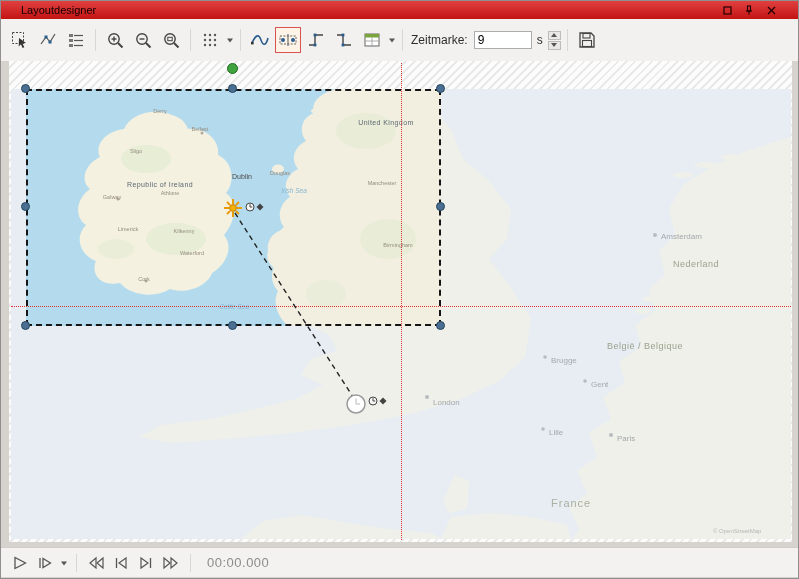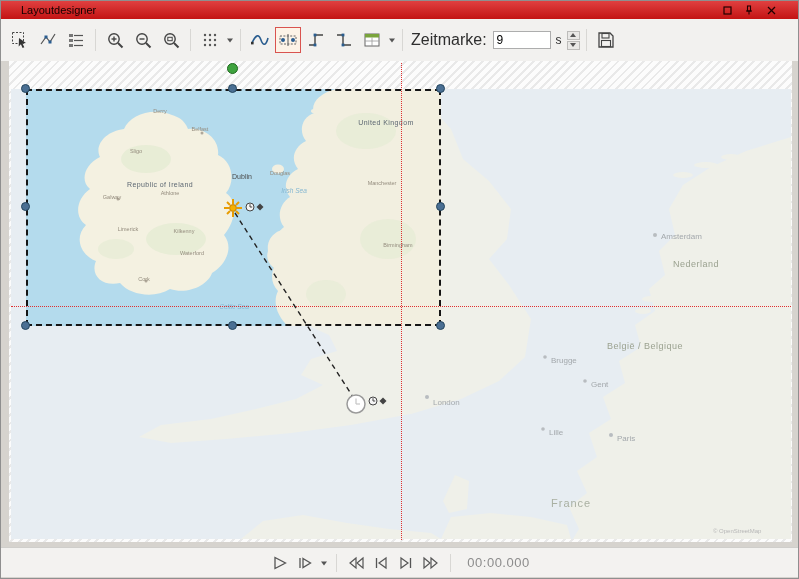--- a/index.html
+++ b/index.html
@@ -14,21 +14,21 @@
   .win-controls{margin-left:auto;display:flex;align-items:center;gap:8px;}
   .win-controls span{display:flex;align-items:center;justify-content:center;width:14px;height:12px;cursor:default;}
 
   
   .toolbar{position:absolute;left:0;top:18px;right:0;height:42px;background:#f2f1ef;
            display:flex;align-items:center;padding:0 6px;gap:2px;}
   .tb-btn{width:26px;height:26px;display:flex;align-items:center;justify-content:center;
           border:1px solid transparent;box-sizing:border-box;}
   .tb-btn.active{border:1px solid #d9534f;background:#fdf3e7;}
   .tb-sep{width:1px;height:22px;background:#d8d7d4;margin:0 4px;}
-  .tb-label{font-size:16px;color:#2e2e2e;margin:0 4px 0 2px;}
+  .tb-label{font-size:12px;color:#2e2e2e;margin:0 4px 0 2px;}
   .zeit-input{width:58px;height:18px;border:1px solid #adadad;font-size:12px;padding:0 3px;
               font-family:"Liberation Sans",sans-serif;box-sizing:border-box;background:#fff;}
   .unit-label{font-size:12px;color:#2e2e2e;margin:0 3px;}
   .spin{display:flex;flex-direction:column;gap:1px;}
   .spin div{width:13px;height:9px;background:#e9e8e6;border:1px solid #bdbcba;box-sizing:border-box;
             display:flex;align-items:center;justify-content:center;}
   .spin div:after{content:"";border-left:3px solid transparent;border-right:3px solid transparent;}
   .spin .up:after{border-bottom:4px solid #555;}
   .spin .down:after{border-top:4px solid #555;}
   .chev{margin-left:1px;display:flex;align-items:center;}
@@ -54,21 +54,21 @@
   .t-city{font-size:5.5px;fill:#948c7e;}
   .t-city-main{font-size:7px;fill:#4a4a4a;}
   .t-sea{font-size:6.5px;fill:#85b7d1;font-style:italic;}
   .t-pg{font-size:8px;fill:#a3a8ac;}
   .t-pg-country{font-size:9px;fill:#9ba290;letter-spacing:.5px;}
   .t-pg-big{font-size:11px;fill:#a9b0a2;letter-spacing:1px;}
   .t-attr{font-size:6px;fill:#b7b7b7;}
 
   
   .transport{position:absolute;left:0;top:546px;right:0;height:29px;background:#f3f2f0;
-             border-top:1px solid #cfcecb;display:flex;align-items:center;padding:0 8px;gap:3px;justify-content:center;}
+             border-top:1px solid #cfcecb;display:flex;align-items:center;padding:0 8px;gap:3px;}
   .tr-btn{width:22px;height:22px;display:flex;align-items:center;justify-content:center;}
   .tr-sep{width:1px;height:18px;background:#d8d7d4;margin:0 5px;}
   .time{font-size:13px;color:#8c8c8c;margin-left:8px;letter-spacing:.5px;}
 </style>
 </head>
 <body>
 
 <div class="window">
 
   <div class="titlebar">

